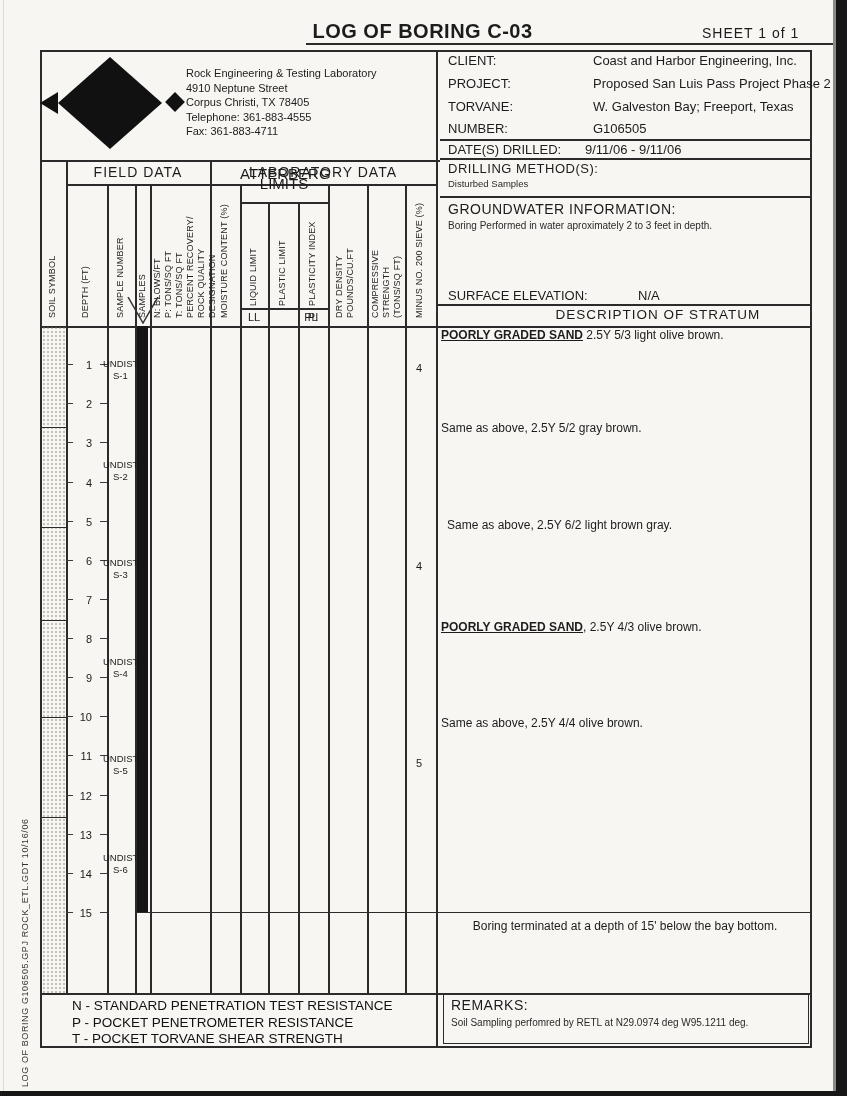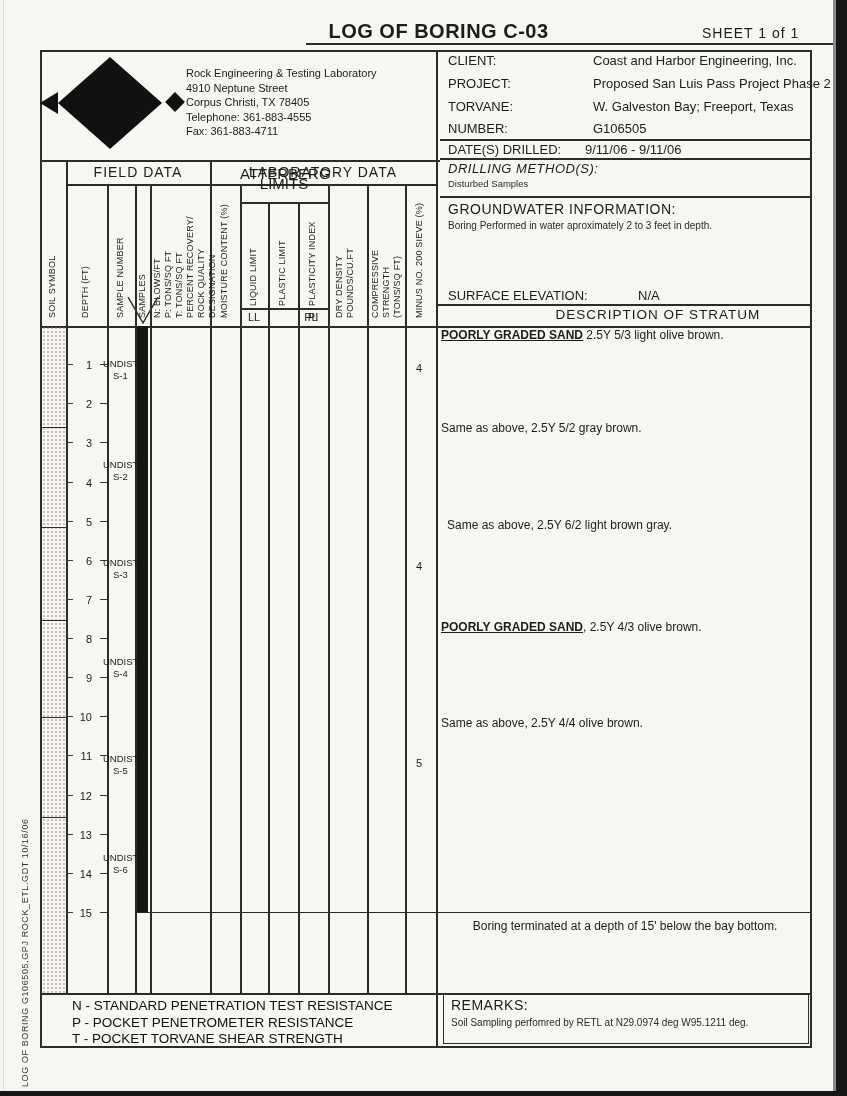--- a/index.html
+++ b/index.html
@@ -48,21 +48,21 @@
   .scan-r2{position:absolute;left:836px;top:0;width:11px;height:1096px;background:#161616;}
   .scan-b{position:absolute;left:0;top:1091px;width:847px;height:5px;background:#161616;}
   .scan-l{position:absolute;left:3px;top:0;width:1px;height:1096px;background:#dddcd6;}
   .vshape{position:absolute;}
 </style>
 </head>
 <body>
 
 <div class="page">
 
-  <div class="t title" style="left:321px;top:20px;width:235px;">LOG OF BORING C-03</div>
+  <div class="t title" style="left:305px;top:20px;width:235px;">LOG OF BORING C-03</div>
   <div class="t sheet" style="left:702px;top:25px;">SHEET 1 of 1</div>
   <div class="hl" style="left:306px;top:43px;width:530px;height:2px;"></div>
 
   <div class="hl" style="left:40px;top:50px;width:772px;height:2px;"></div>
   <div class="hl" style="left:40px;top:1046px;width:772px;height:2px;"></div>
   <div class="vl" style="left:40px;top:50px;height:998px;width:2px;"></div>
   <div class="vl" style="left:810px;top:50px;height:998px;width:2px;"></div>
 
   <div class="logo">
     <div class="tri-l"></div>
@@ -83,21 +83,21 @@
   <div class="t val" style="left:593px;top:76px;">Proposed San Luis Pass Project Phase 2</div>
   <div class="t lbl" style="left:448px;top:99px;">TORVANE:</div>
   <div class="t val" style="left:593px;top:99px;">W. Galveston Bay; Freeport, Texas</div>
   <div class="t lbl" style="left:448px;top:121px;">NUMBER:</div>
   <div class="t val" style="left:593px;top:121px;">G106505</div>
   <div class="hl" style="left:440px;top:139px;width:372px;"></div>
   <div class="t lbl" style="left:448px;top:142px;">DATE(S) DRILLED:</div>
   <div class="t val" style="left:585px;top:142px;">9/11/06 - 9/11/06</div>
   <div class="hl" style="left:440px;top:158px;width:372px;"></div>
 
-  <div class="t lbl" style="left:448px;top:161px;letter-spacing:.5px;font-style:italic;">DRILLING METHOD(S):</div>
+  <div class="t lbl" style="left:448px;top:161px;letter-spacing:.5px;">DRILLING METHOD(S):</div>
   <div class="t small" style="left:448px;top:178px;">Disturbed Samples</div>
   <div class="hl" style="left:440px;top:196px;width:372px;"></div>
   <div class="t lbl" style="left:448px;top:201px;font-size:14px;letter-spacing:.5px;">GROUNDWATER INFORMATION:</div>
   <div class="t" style="left:448px;top:220px;font-size:10px;color:#2a2a2a;">Boring Performed in water aproximately 2 to 3 feet in depth.</div>
   <div class="t lbl" style="left:448px;top:288px;">SURFACE ELEVATION:</div>
   <div class="t val" style="left:638px;top:288px;">N/A</div>
   <div class="hl" style="left:436px;top:304px;width:376px;"></div>
   <div class="t sechdr" style="left:436px;top:307px;width:444px;font-size:13.5px;">DESCRIPTION OF STRATUM</div>
 
   <div class="hl" style="left:40px;top:160px;width:400px;"></div>

